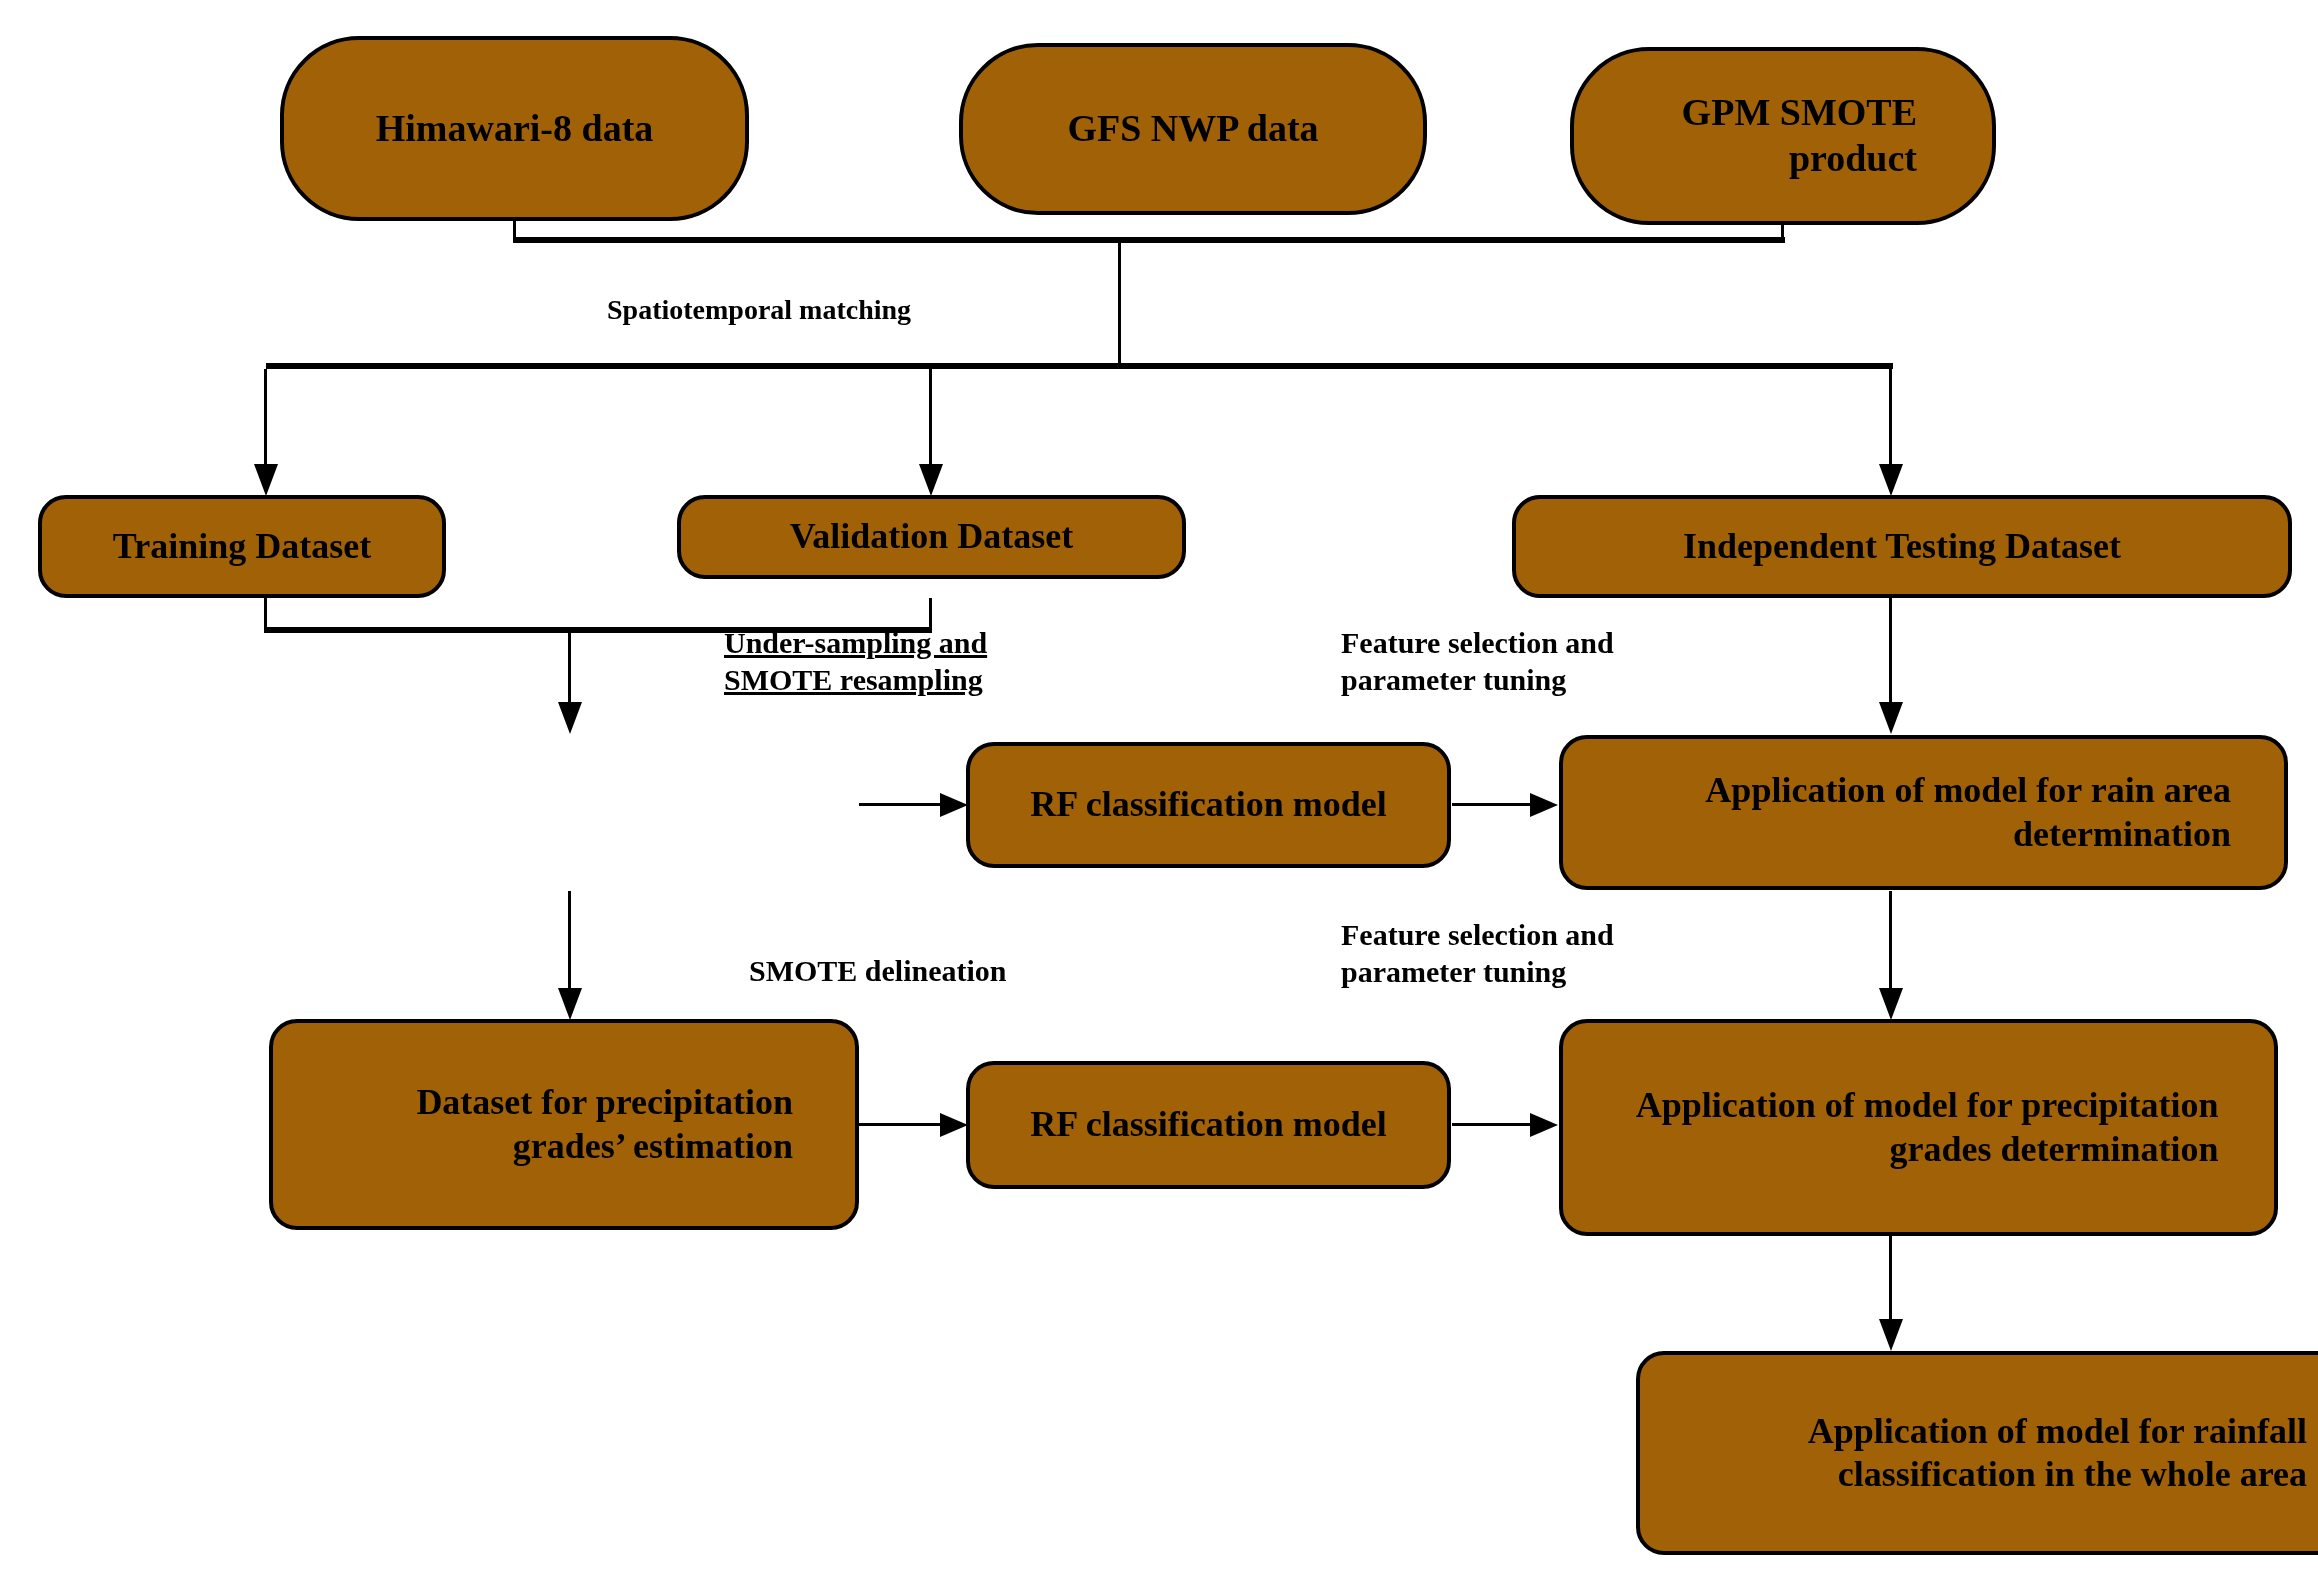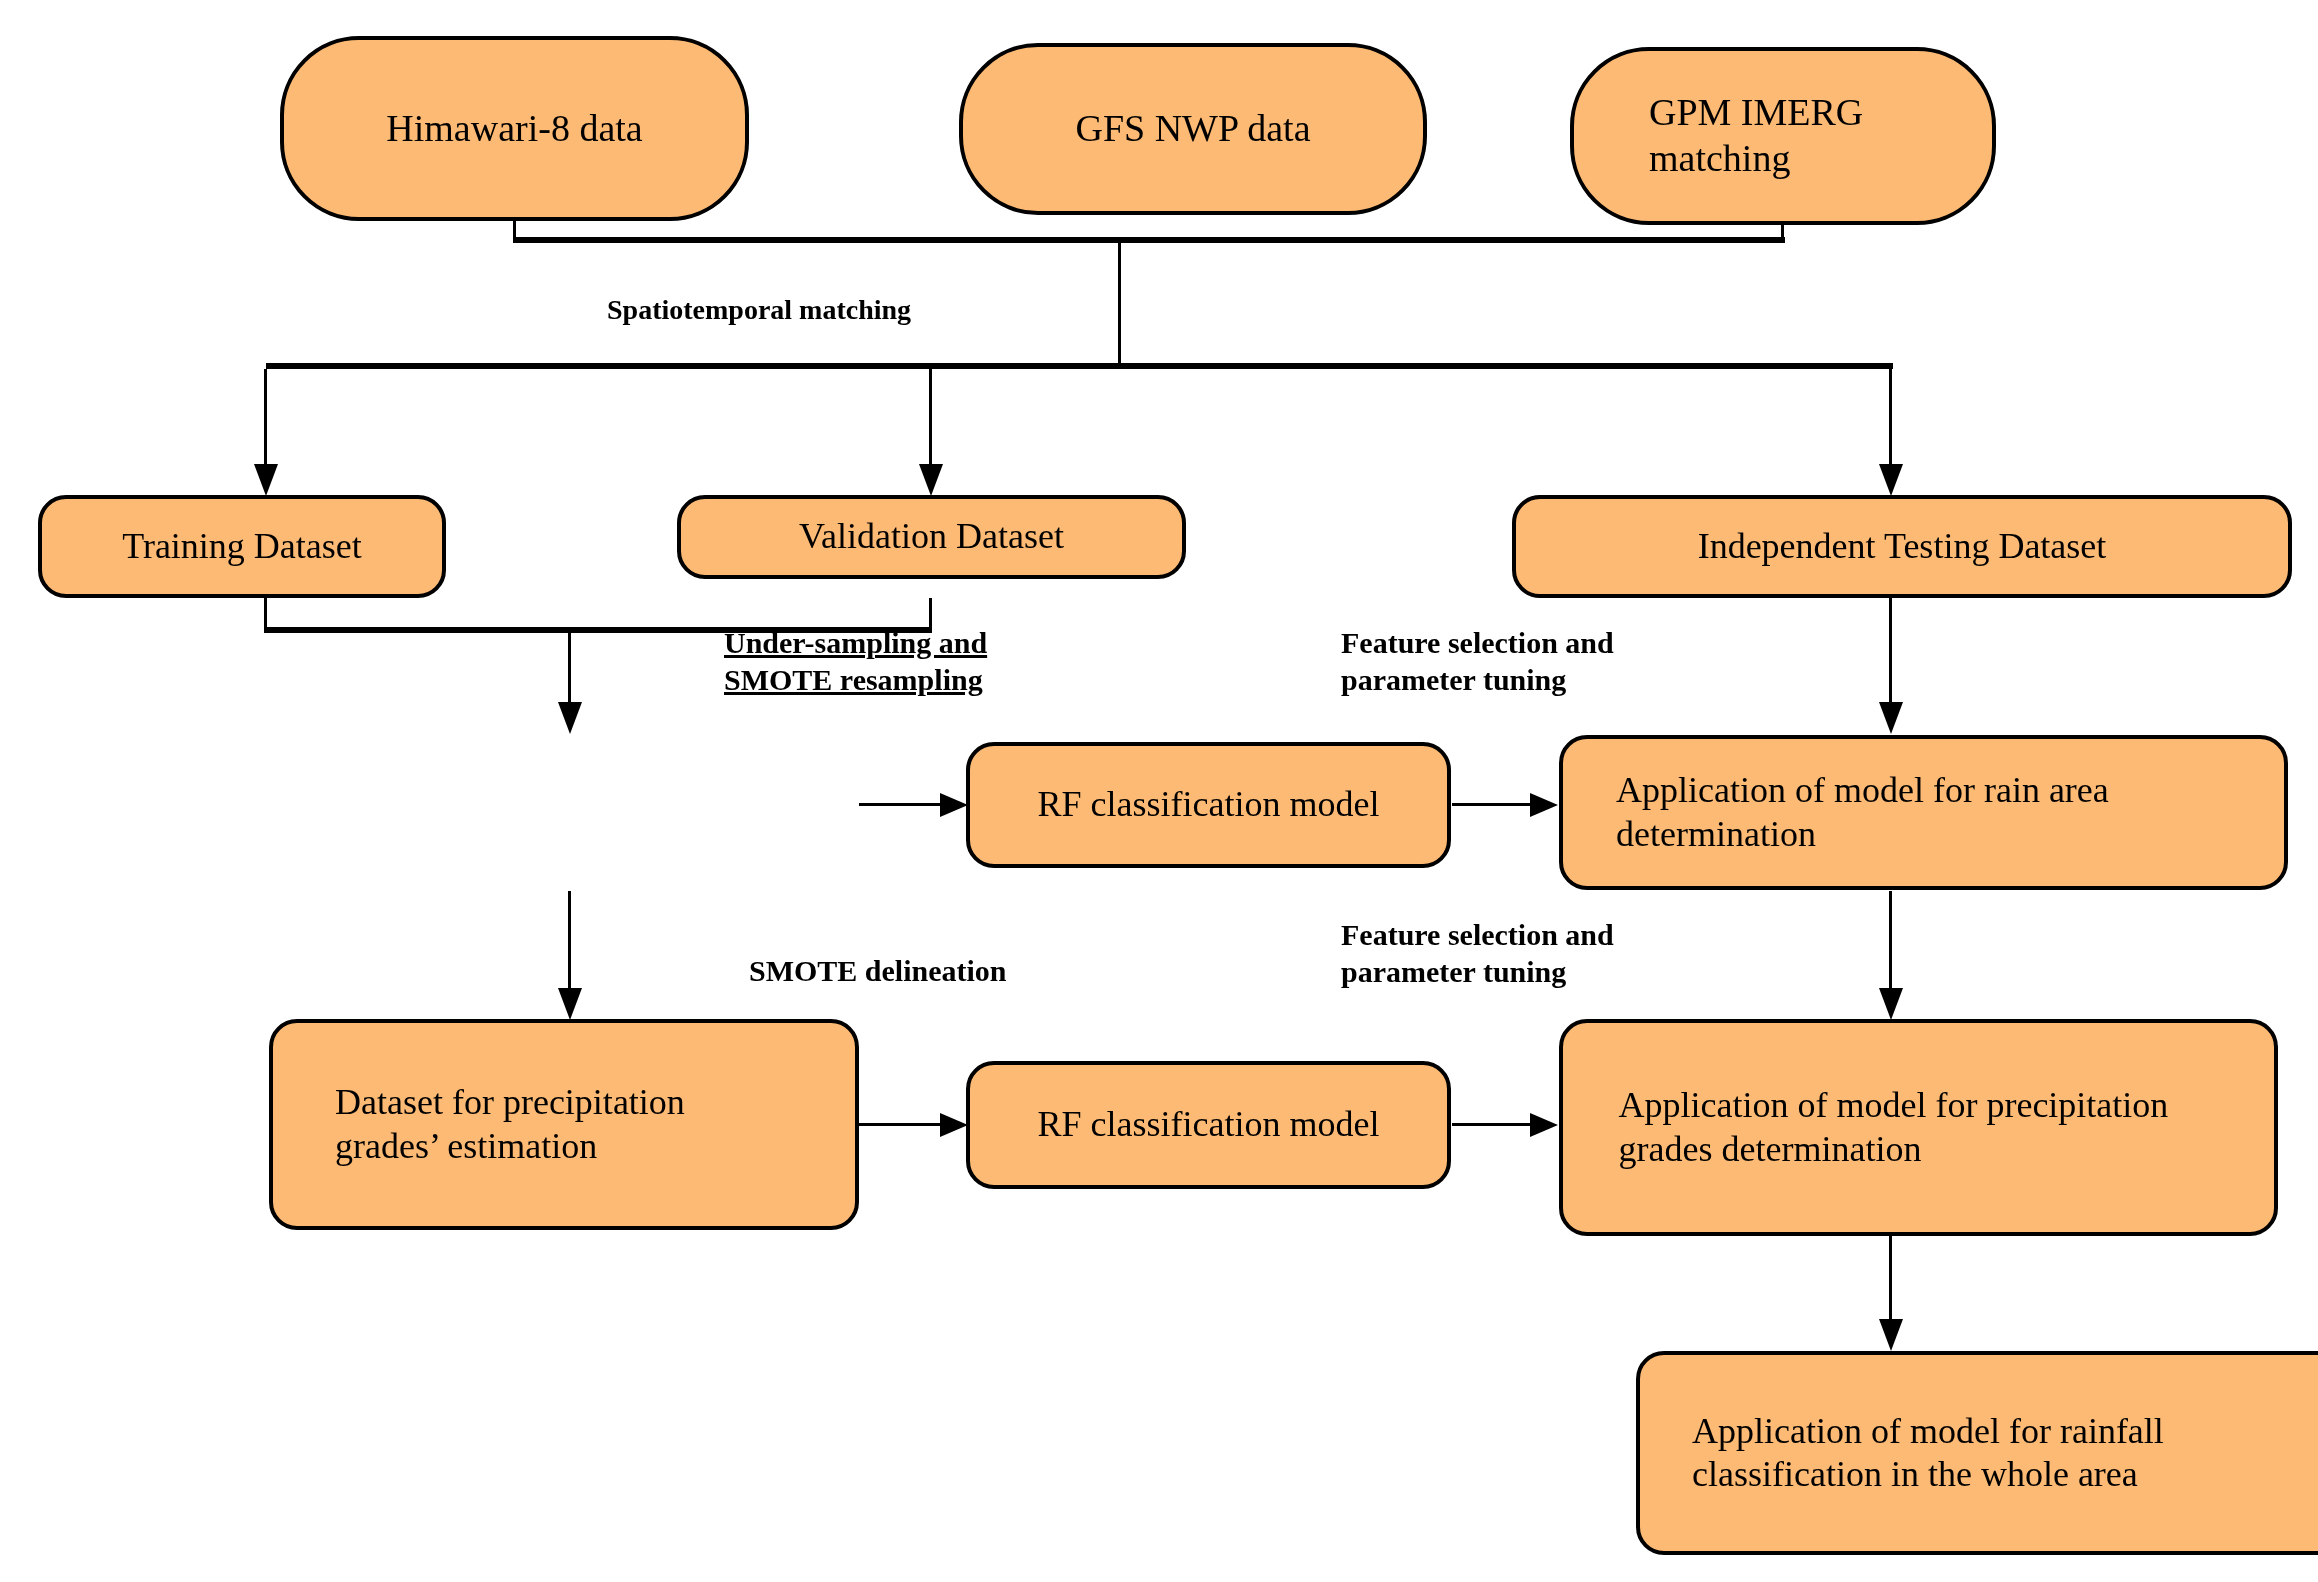--- a/index.html
+++ b/index.html
@@ -10,26 +10,26 @@
     background:#ffffff;
     font-family:"Liberation Serif", serif;
     color:#000;
     overflow:hidden;
   }
   .node{
     position:absolute;
     box-sizing:border-box;
     border:4px solid #000;
     border-radius:28px;
-    background:#fdba74;
+    background:#a16207;
     display:flex;
     align-items:center;
     justify-content:center;
-    text-align:left;
-    font-weight:normal;
+    text-align:right;
+    font-weight:bold;
     font-size:36px;
     line-height:1.2;
   }
   .pill{border-radius:79px;font-size:38px;}
   .node span{display:inline-block;}
   .line{position:absolute;background:#000;}
   .ah-down{
     position:absolute;width:0;height:0;
     border-left:12px solid transparent;
     border-right:12px solid transparent;
@@ -105,21 +105,21 @@
   <div class="lbl" style="left:749px;top:953px;">SMOTE delineation</div>
   <div class="lbl" style="left:1341px;top:917px;width:347px;">Feature selection and parameter tuning</div>
 
   <div class="node pill" style="left:280px;top:36px;width:469px;height:185px;">
     <span>Himawari-8 data</span>
   </div>
   <div class="node pill" style="left:959px;top:43px;width:468px;height:172px;">
     <span>GFS NWP data</span>
   </div>
   <div class="node pill" style="left:1570px;top:47px;width:426px;height:178px;">
-    <span class="mw340">GPM IMERG matching</span>
+    <span class="mw340">GPM SMOTE product</span>
   </div>
 
   <div class="node" style="left:21px;top:495px;width:408px;height:103px;margin-left:17px;">
     <span>Training Dataset</span>
   </div>
   <div class="node" style="left:677px;top:495px;width:509px;height:84px;">
     <span>Validation Dataset</span>
   </div>
   <div class="node" style="left:1512px;top:495px;width:780px;height:103px;">
     <span>Independent Testing Dataset</span>

